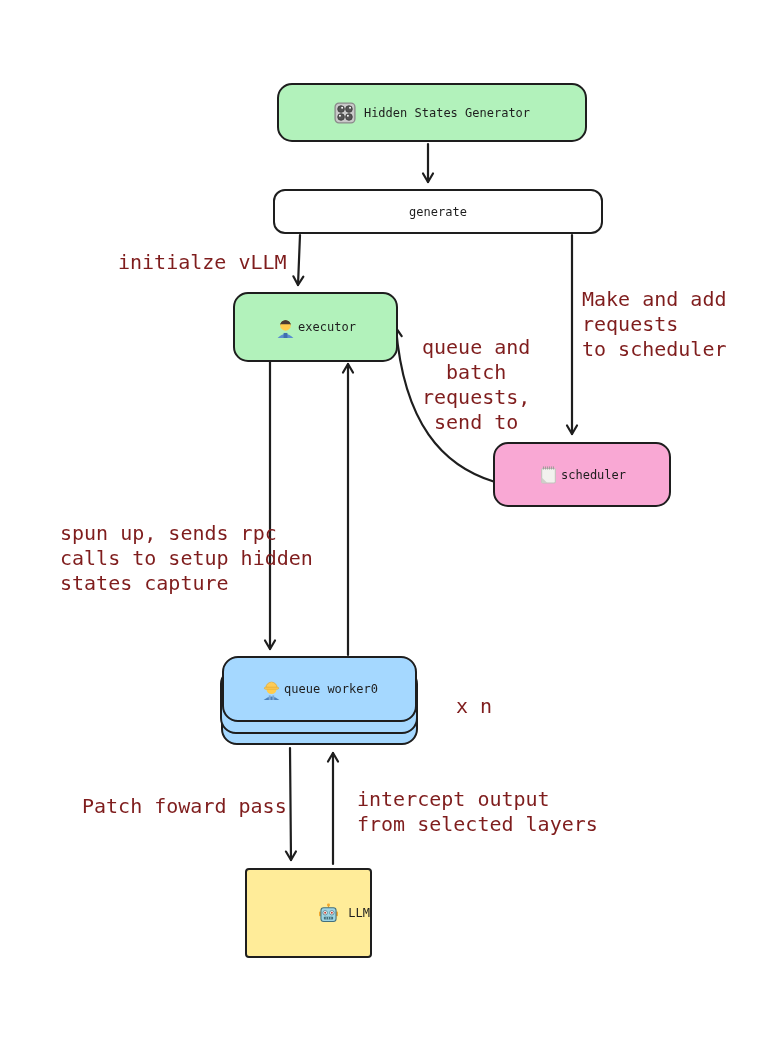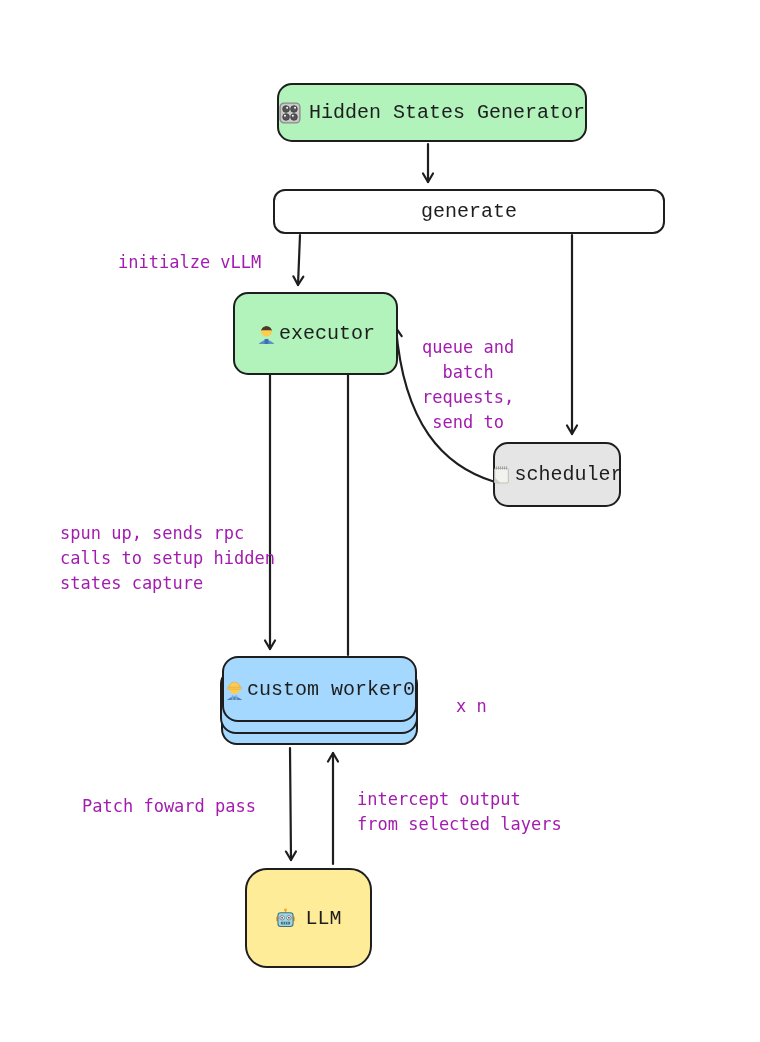--- a/index.html
+++ b/index.html
@@ -10,44 +10,43 @@
     font-family:"DejaVu Sans Mono","Liberation Mono",monospace;
     color:#1e1e1e;
     overflow:hidden;
   }
   .arrow-layer{position:absolute;left:0;top:0;width:760px;height:1042px;}
   .node{
     position:absolute;
     box-sizing:border-box;
     border:2.2px solid #1e1e1e;
     display:flex;align-items:center;justify-content:center;
-    font-size:20px;
+    font-size:12px;
     white-space:nowrap;
-    font-family:Liberation Mono, monospace;
   }
   .node .lbl-wrap{display:flex;align-items:center;}
   .icon{display:inline-flex;flex:0 0 auto;}
   .box-generator{left:277px;top:83px;width:310px;height:59px;border-radius:15px;background:#b2f2bb;}
   .box-generator .lbl-wrap{gap:8px;}
-  .box-generate{left:273px;top:189px;width:392px;height:45px;border-radius:12px;background:#ffffff;}
-  .box-executor{left:233px;top:292px;width:165px;height:83px;border-radius:15px;background:#b2f2bb;}
+  .box-generate{left:273px;top:189px;width:330px;height:45px;border-radius:12px;background:#ffffff;}
+  .box-executor{left:233px;top:292px;width:165px;height:70px;border-radius:15px;background:#b2f2bb;}
   .box-executor .lbl-wrap{gap:2px;}
-  .box-scheduler{left:493px;top:442px;width:128px;height:65px;border-radius:15px;background:#e5e5e5;}
+  .box-scheduler{left:493px;top:442px;width:178px;height:65px;border-radius:15px;background:#f9a8d4;}
   .box-scheduler .lbl-wrap{gap:2px;}
   .worker-main{left:222px;top:656px;width:195px;height:66px;border-radius:16px;background:#a5d8ff;z-index:3;border-width:2.5px;}
   .worker-main .lbl-wrap{gap:2px;}
   .worker-l2{left:220px;top:668px;width:198px;height:66px;border-radius:16px;background:#a5d8ff;z-index:2;border-width:2.5px;}
   .worker-l3{left:221px;top:679px;width:197px;height:66px;border-radius:16px;background:#a5d8ff;z-index:1;border-width:2.5px;}
-  .box-llm{left:245px;top:868px;width:127px;height:100px;border-radius:22px;background:#ffec99;}
+  .box-llm{left:245px;top:868px;width:127px;height:90px;border-radius:4px;background:#ffec99;justify-content:flex-end;}
   .box-llm .lbl-wrap{gap:9px;}
   .edge-label{
     position:absolute;
-    font-size:17px;line-height:25px;
+    font-size:20px;line-height:25px;
     white-space:pre-line;
-    color:#a21caf;
+    color:#7f1d1d;
   }
   .lbl-initialize{left:118px;top:250px;}
   .lbl-make{left:582px;top:287px;}
   .lbl-queue{left:422px;top:335px;text-align:center;}
   .lbl-spun{left:60px;top:521px;}
   .lbl-capture{left:365px;top:518px;}
   .lbl-xn{left:456px;top:694px;}
   .lbl-patch{left:82px;top:794px;}
   .lbl-intercept{left:357px;top:787px;}
 </style>
@@ -142,21 +141,21 @@
         <svg width="21" height="21" viewBox="0 0 20 20">
           <path d="M2.5 20 Q10 13.2 17.5 20 Z" fill="#4d82bc"></path>
           <rect x="7.4" y="15.6" width="1.8" height="4.4" fill="#7da9d8"></rect>
           <rect x="10.8" y="15.6" width="1.8" height="4.4" fill="#7da9d8"></rect>
           <circle cx="10" cy="9.6" r="4.8" fill="#ffcc4d"></circle>
           <path d="M4.7 8.3 A5.3 5.3 0 0 1 15.3 8.3 Z" fill="#fdcb58" stroke="#e3a92f" stroke-width="0.7"></path>
           <rect x="3.2" y="7.8" width="13.6" height="1.9" rx="0.95" fill="#fdcb58" stroke="#e3a92f" stroke-width="0.6"></rect>
           <rect x="8.9" y="3.0" width="2.2" height="3.2" rx="1" fill="#fdcb58"></rect>
         </svg>
       </span>
-      <span>custom worker0</span>
+      <span>queue worker0</span>
     </span>
   </div>
 
   <div class="node box-llm">
     <span class="lbl-wrap">
       <span class="icon">
         <svg width="21" height="21" viewBox="0 0 20 20">
           <line x1="10" y1="2" x2="10" y2="4.4" stroke="#d99a2b" stroke-width="1.1"></line>
           <circle cx="10" cy="1.9" r="1.4" fill="#f4a62a"></circle>
           <rect x="1" y="8" width="2" height="4.5" rx="0.8" fill="#f4a62a"></rect>
@@ -170,20 +169,23 @@
           <line x1="7.8" y1="13.2" x2="7.8" y2="15.8" stroke="#9ed4e3" stroke-width="0.7"></line>
           <line x1="10" y1="13.2" x2="10" y2="15.8" stroke="#9ed4e3" stroke-width="0.7"></line>
           <line x1="12.2" y1="13.2" x2="12.2" y2="15.8" stroke="#9ed4e3" stroke-width="0.7"></line>
         </svg>
       </span>
       <span>LLM</span>
     </span>
   </div>
 
   <div class="edge-label lbl-initialize">initialze vLLM</div>
+  <div class="edge-label lbl-make">Make and add
+requests
+to scheduler</div>
   <div class="edge-label lbl-queue">queue and
 batch
 requests,
 send to</div>
   <div class="edge-label lbl-spun">spun up, sends rpc
 calls to setup hidden
 states capture</div>
   <div class="edge-label lbl-xn">x n</div>
   <div class="edge-label lbl-intercept">intercept output
 from selected layers</div>

